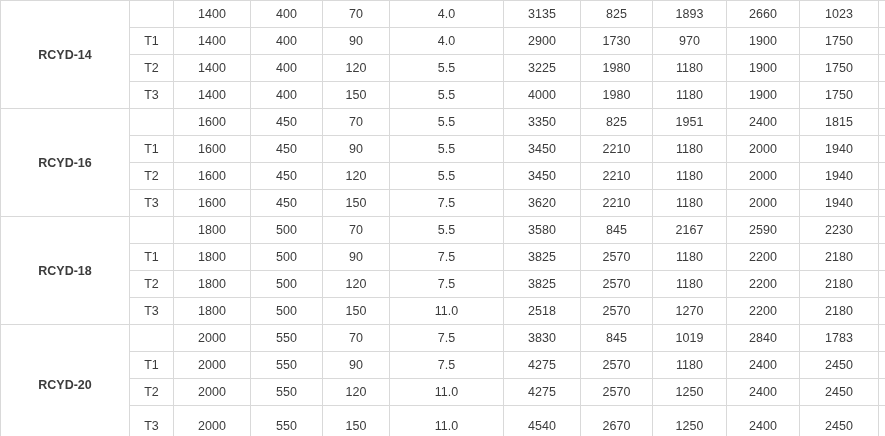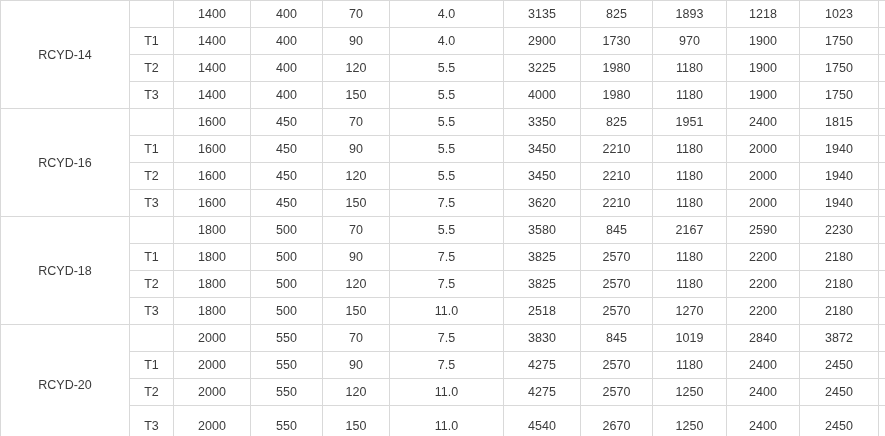--- a/index.html
+++ b/index.html
@@ -25,20 +25,21 @@
     text-align: center;
     vertical-align: middle;
     padding: 0;
     height: 26px;
     overflow: hidden;
     white-space: nowrap;
   }
   td.model-cell {
     font-size: 13px;
     color: #333333;
+    font-weight: bold;
   }
   col.c-model { width: 129px; }
   col.c-type  { width: 44px; }
   col.c-d1    { width: 77px; }
   col.c-d2    { width: 72px; }
   col.c-d3    { width: 67px; }
   col.c-d4    { width: 114px; }
   col.c-d5    { width: 77px; }
   col.c-d6    { width: 72px; }
   col.c-d7    { width: 74px; }
@@ -69,21 +70,21 @@
     <tr>
       <td class="model-cell" rowspan="4">RCYD-14</td>
       <td></td>
       <td>1400</td>
       <td>400</td>
       <td>70</td>
       <td>4.0</td>
       <td>3135</td>
       <td>825</td>
       <td>1893</td>
-      <td>1218</td>
+      <td>2660</td>
       <td>1023</td>
       <td>3860</td>
     </tr>
     <tr>
       <td>T1</td>
       <td>1400</td>
       <td>400</td>
       <td>90</td>
       <td>4.0</td>
       <td>2900</td>
@@ -232,21 +233,21 @@
       <td class="model-cell" rowspan="4">RCYD-20</td>
       <td></td>
       <td>2000</td>
       <td>550</td>
       <td>70</td>
       <td>7.5</td>
       <td>3830</td>
       <td>845</td>
       <td>1019</td>
       <td>2840</td>
-      <td>3872</td>
+      <td>1783</td>
       <td>7120</td>
     </tr>
     <tr>
       <td>T1</td>
       <td>2000</td>
       <td>550</td>
       <td>90</td>
       <td>7.5</td>
       <td>4275</td>
       <td>2570</td>

